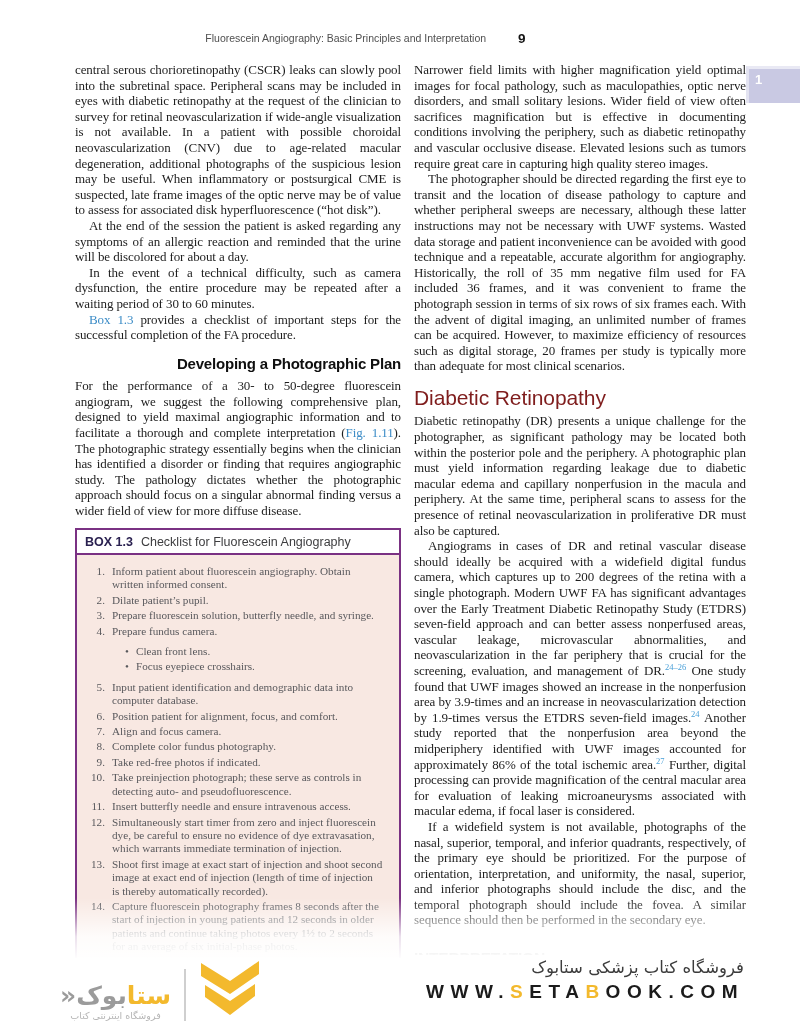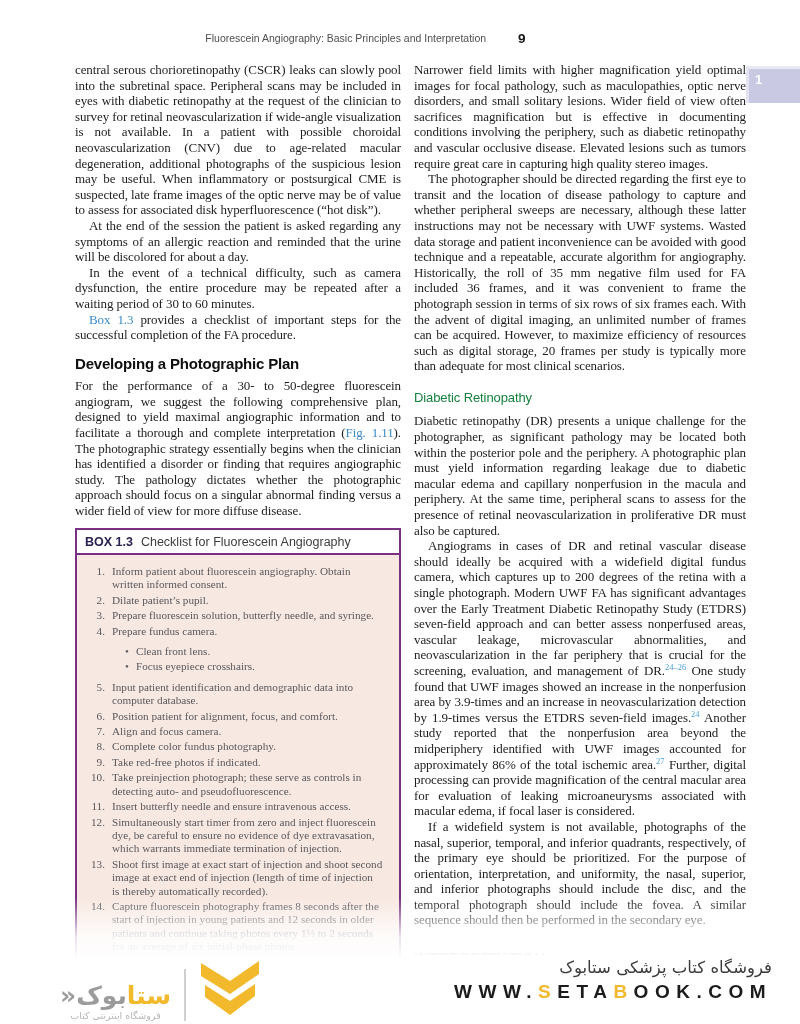--- a/index.html
+++ b/index.html
@@ -20,23 +20,23 @@
 
   
   .col{position:absolute;top:62px;font-size:13px;line-height:15.6px;color:#1d1d1d;
     text-align:justify;letter-spacing:-0.1px;}
   .col-left{left:75px;width:326px;}
   .col-right{left:414px;width:332px;height:893px;overflow:hidden;}
   .col p{margin:0;}
   .col p.ind{text-indent:14px;}
 
   .h-bold{font-family:"Liberation Sans", sans-serif;font-weight:bold;font-size:15px;
-    color:#0f0f0f;margin:13px 0 7px;text-align:left;letter-spacing:-0.2px;}
-  .h-light{font-family:"Liberation Sans", sans-serif;font-weight:400;font-size:13px;
-    color:#15803d;margin:16px 0 8px;text-align:left;}
+    color:#0f0f0f;margin:13px 0 7px;text-align:right;letter-spacing:-0.2px;}
+  .h-light{font-family:"Liberation Sans", sans-serif;font-weight:400;font-size:21px;
+    color:#7f1d1d;margin:16px 0 8px;text-align:left;}
   .h-section{font-family:"Liberation Sans", sans-serif;font-weight:bold;font-size:15.5px;
     color:#0f0f0f;margin:22px 0 2px;text-align:left;letter-spacing:-0.2px;}
 
   .link{color:#3a8bc6;}
   sup.ref{color:#4aa0d8;font-size:8.5px;line-height:0;letter-spacing:0;}
 
   
   .box{position:absolute;left:75px;top:488px;width:326px;height:470px;box-sizing:border-box;
     border:2px solid #7a3183;background:#f8e8e2;overflow:hidden;margin-top:40px;}
   .box-header{background:#ffffff;border-bottom:2px solid #7a3183;padding:5px 8px 4px 8px;
@@ -62,21 +62,21 @@
   .footer-left{position:absolute;left:60px;top:3px;display:flex;align-items:flex-end;}
   .brand-block{text-align:center;}
   .brand-line{font-family:"DejaVu Sans", sans-serif;font-weight:bold;font-size:25px;
     direction:rtl;line-height:1.1;}
   .brand-yellow{color:#f3b92d;}
   .brand-gray{color:#9b9b9b;}
   .brand-caption{font-family:"DejaVu Sans", sans-serif;font-size:9.5px;color:#b5b5b5;
     margin-top:1px;direction:rtl;}
   .footer-divider{width:2px;height:52px;background:#cfcfcf;margin:0 13px;}
 
-  .footer-right{position:absolute;right:28px;top:0;text-align:right;}
+  .footer-right{position:absolute;right:56px;top:0;text-align:right;}
   .tagline{font-family:"DejaVu Sans", sans-serif;font-size:16.5px;color:#3c3c3c;direction:rtl;}
   .url{font-family:"Liberation Sans", sans-serif;font-weight:bold;font-size:19px;
     letter-spacing:6.5px;color:#1b1b1b;margin-top:4px;}
   .url .hl{color:#f3b92d;}
 </style>
 </head>
 <body>
 
 <div class="running-head">
   <span>Fluorescein Angiography: Basic Principles and Interpretation</span><span class="page-num">9</span>

